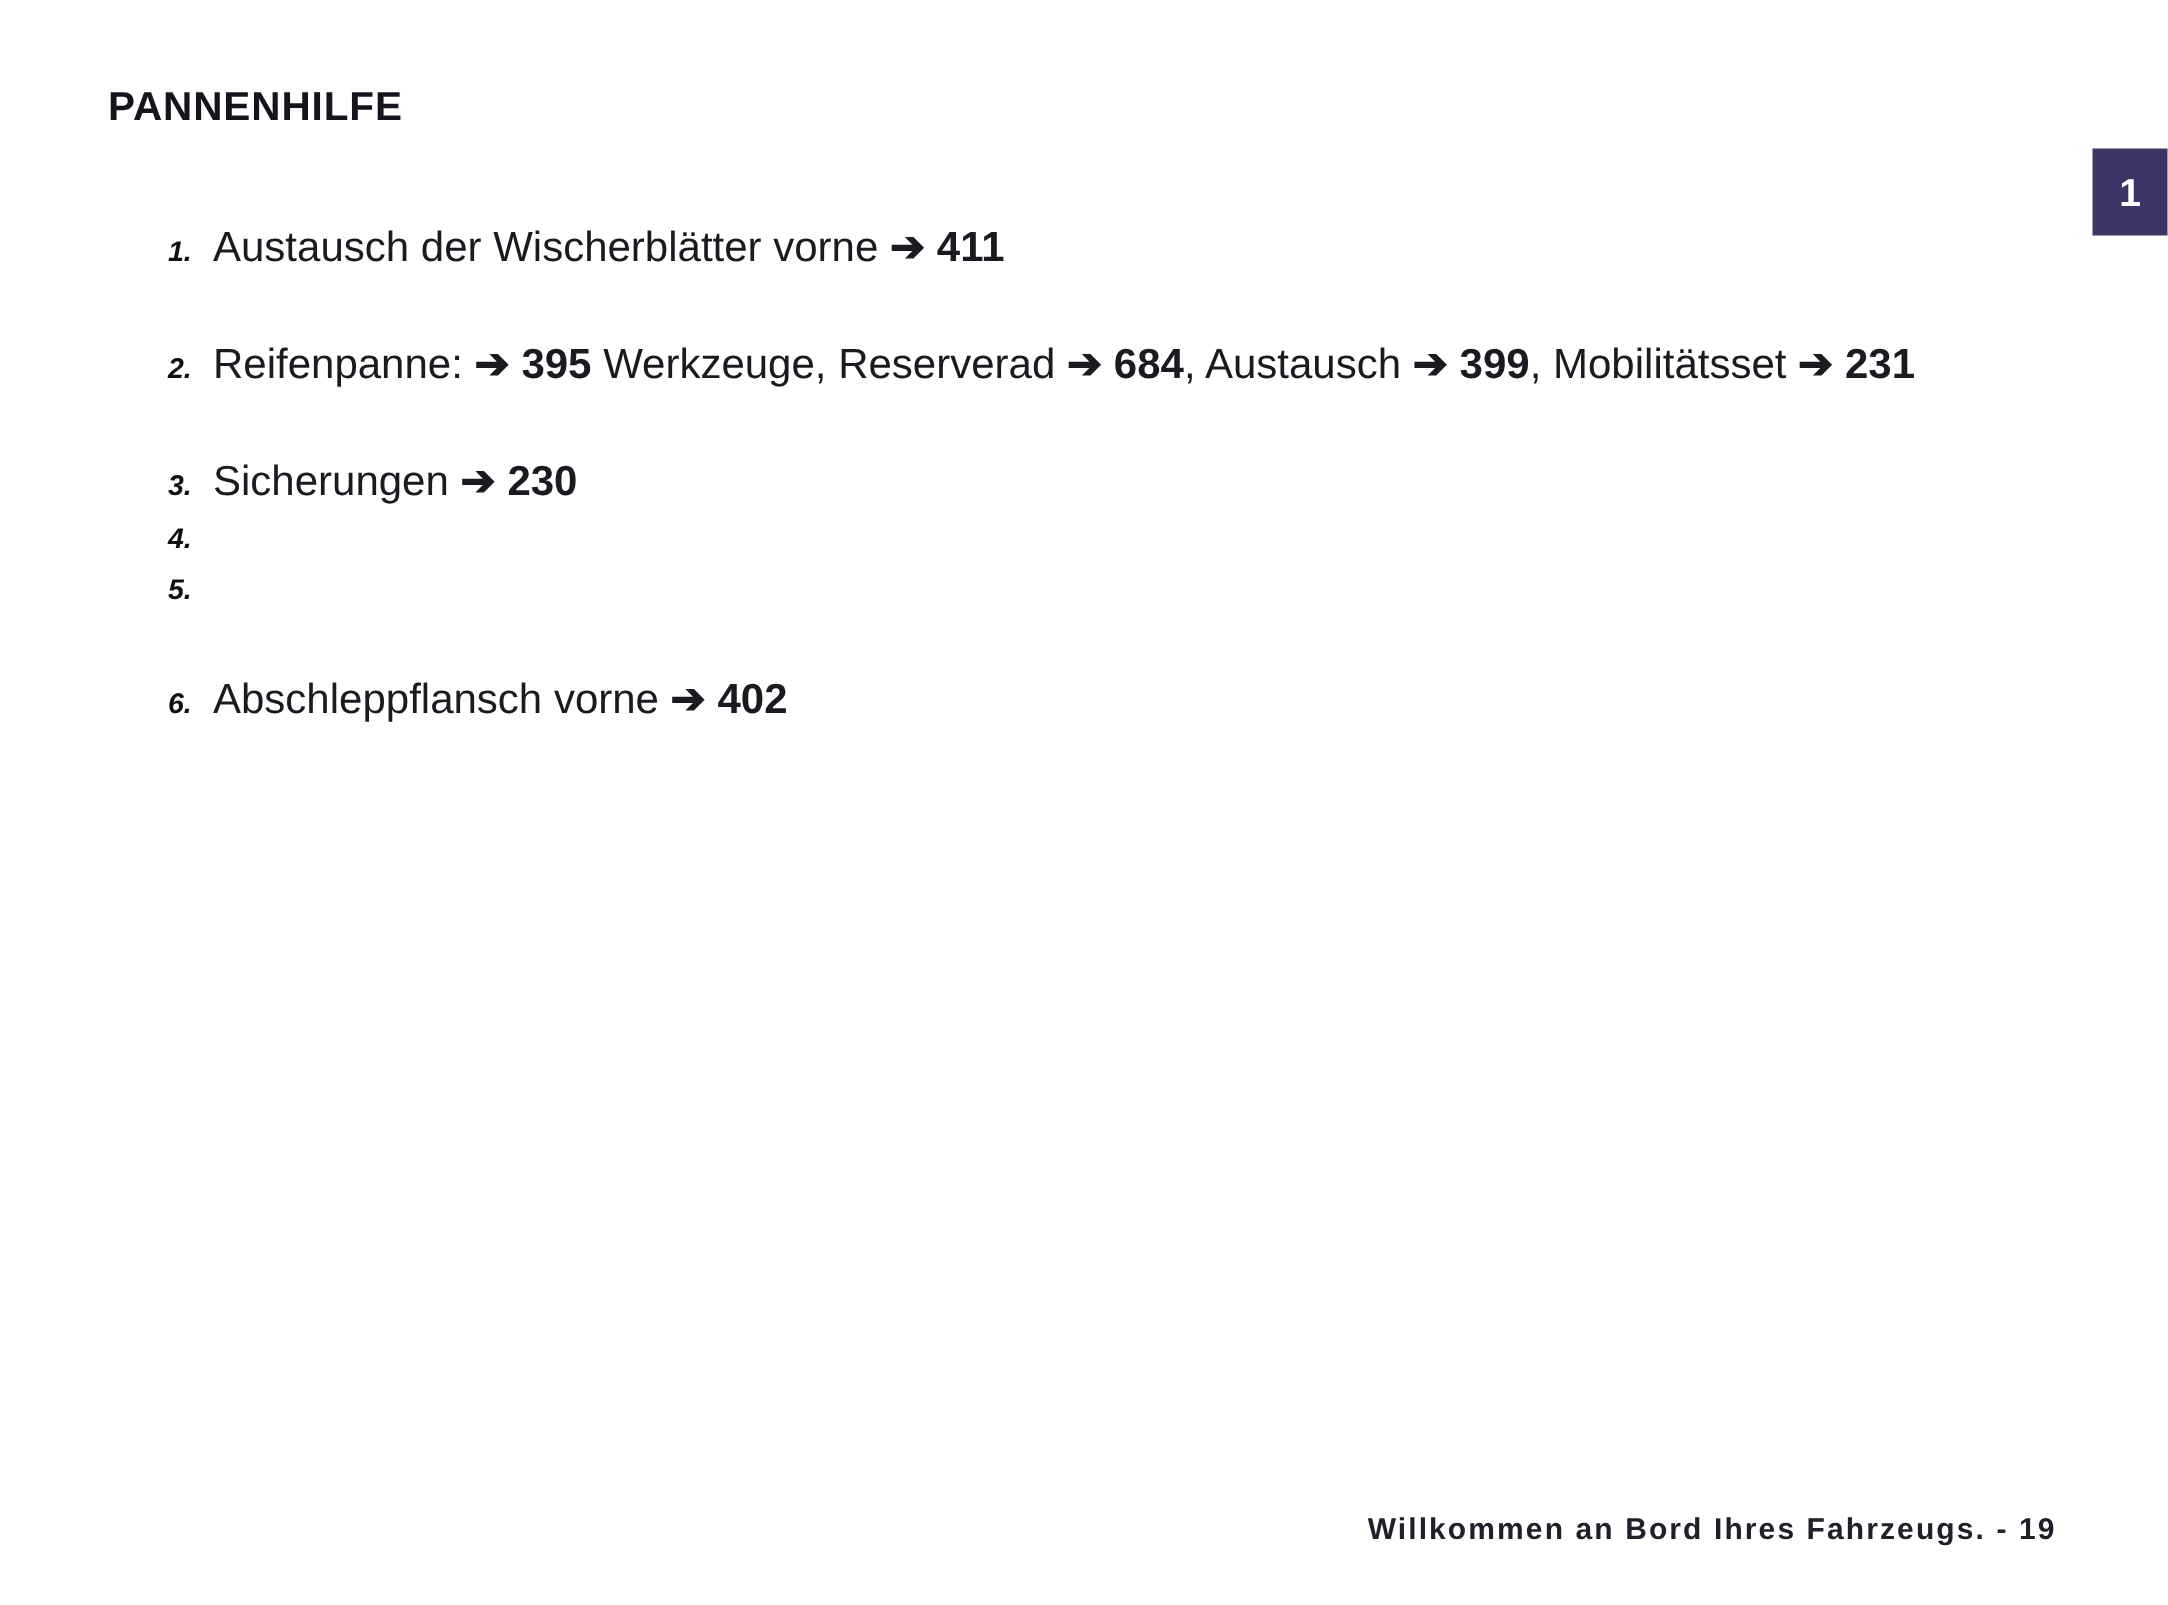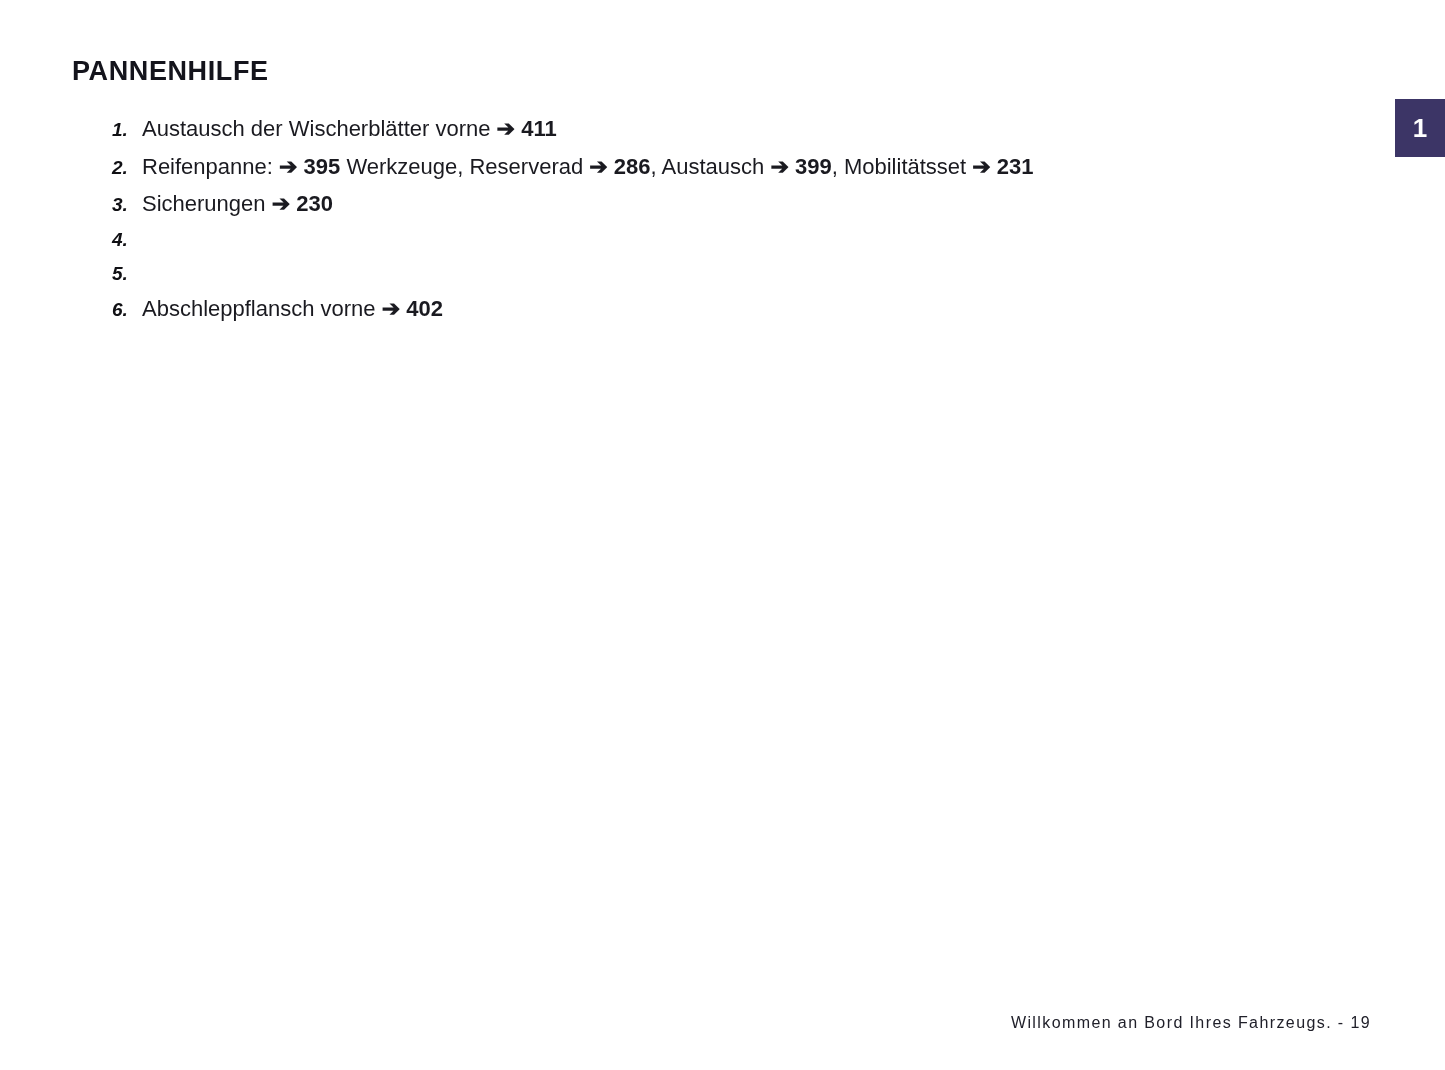--- a/index.html
+++ b/index.html
@@ -64,57 +64,59 @@
   .item-num {
     flex: 0 0 auto;
     width: 30px;
     font-size: 19px;
     font-weight: bold;
     font-style: italic;
     color: #101014;
   }
 
   .item-text {
-    font-size: 22px;
+    font-size: 28px;
     color: #1a1a20;
     white-space: nowrap;
+    margin-top: 32px;
   }
 
   .item-text b {
     font-weight: bold;
   }
 
   .footer {
     position: absolute;
     right: 74px;
     bottom: 38px;
-    font-size: 16px;
+    font-size: 20px;
     letter-spacing: 1.4px;
     color: #20202a;
+    font-weight: bold;
   }
 </style>
 </head>
 <body>
 
 <div class="page">
 
   <h1 class="page-title">PANNENHILFE</h1>
 
   <div class="chapter-tab">
     <span>1</span>
   </div>
 
   <ol class="list" id="list">
       <li class="list-item" style="list-style: none;">
         <span class="item-num">1.</span>
         <span class="item-text"><span>Austausch der Wischerblätter vorne </span><b>➔ 411</b></span>
       </li>
       <li class="list-item" style="list-style: none;">
         <span class="item-num">2.</span>
-        <span class="item-text"><span>Reifenpanne: </span><b>➔ 395</b><span> Werkzeuge, Reserverad </span><b>➔ 286</b><span>, Austausch </span><b>➔ 399</b><span>, Mobilitätsset </span><b>➔ 231</b></span>
+        <span class="item-text"><span>Reifenpanne: </span><b>➔ 395</b><span> Werkzeuge, Reserverad </span><b>➔ 684</b><span>, Austausch </span><b>➔ 399</b><span>, Mobilitätsset </span><b>➔ 231</b></span>
       </li>
       <li class="list-item" style="list-style: none;">
         <span class="item-num">3.</span>
         <span class="item-text"><span>Sicherungen </span><b>➔ 230</b></span>
       </li>
       <li class="list-item" style="list-style: none;">
         <span class="item-num">4.</span>
       </li>
       <li class="list-item" style="list-style: none;">
         <span class="item-num">5.</span>

